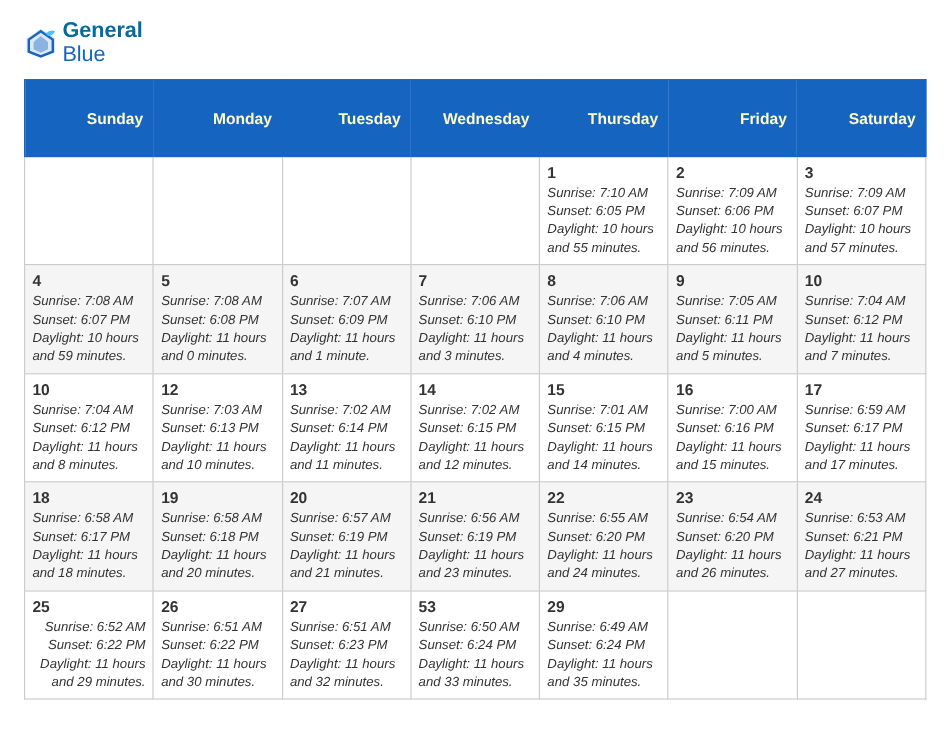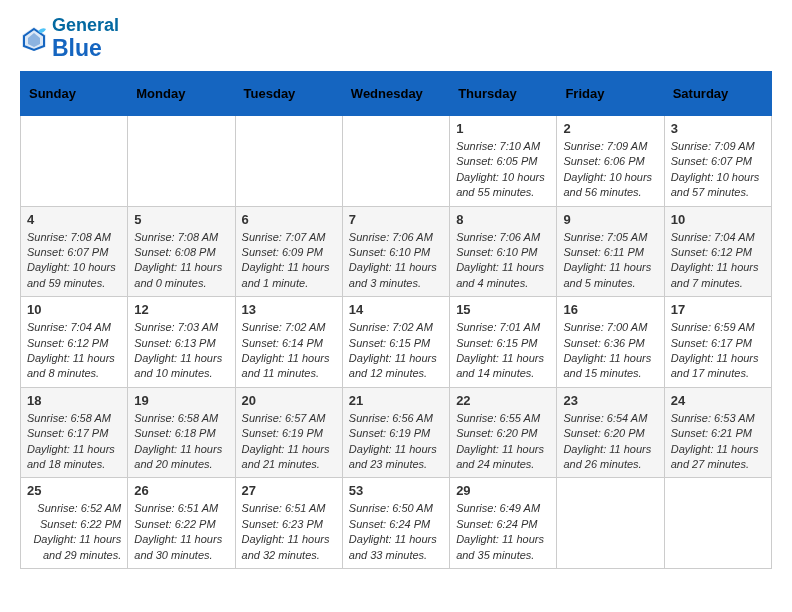--- a/index.html
+++ b/index.html
@@ -37,23 +37,23 @@
       font-size: 15px;
       color: #333;
     }
     .calendar-table {
       width: 100%;
       border-collapse: collapse;
       border: 1px solid #ccc;
     }
     .calendar-table th {
       background: #1565C0;
-      color: #000000;
-      text-align: left;
-      padding: 14px 8px;
+      color: #fef9c3;
+      text-align: right;
+      padding: 24px 8px;
       font-size: 13px;
       border: 1px solid #1565C0;
     }
     .calendar-table td {
       vertical-align: top;
       padding: 5px 6px;
       border: 1px solid #ccc;
       font-size: 11px;
       color: #333;
       min-height: 80px;
@@ -85,21 +85,21 @@
     <svg class="logo-icon" viewBox="0 0 28 28" xmlns="http://www.w3.org/2000/svg">
       <polygon points="14,2 26,10 26,22 14,26 2,22 2,10" fill="#1565C0" opacity="0.15"></polygon>
       <polygon points="14,4 24,11 24,21 14,25 4,21 4,11" fill="none" stroke="#1565C0" stroke-width="2"></polygon>
       <polygon points="14,8 20,13 20,19 14,22 8,19 8,13" fill="#1565C0" opacity="0.4"></polygon>
       <path d="M18 6 Q22 2 26 4 Q24 8 20 8 Z" fill="#4FC3F7"></path>
     </svg>
     <div>
       <div style="font-size:18px;font-weight:bold;line-height:1.1;">
         <span style="color:#0369a1;">General</span>
       </div>
-      <div style="font-size:23px;font-weight:bold;color:#1565C0;line-height:1.1;">Blue</div>
+      <div style="font-size:18px;font-weight:normal;color:#1565C0;line-height:1.1;">Blue</div>
     </div>
   </div>
   <div class="title-block">
     <div class="month-title"></div>
     <div class="location-title"></div>
   </div>
 </div>
 
 <table class="calendar-table">
   <thead>
@@ -224,21 +224,21 @@
         <td>
           <span class="day-number">15</span>
           <div class="day-info" style="white-space: pre-line;">Sunrise: 7:01 AM
 Sunset: 6:15 PM
 Daylight: 11 hours
 and 14 minutes.</div>
         </td>
         <td>
           <span class="day-number">16</span>
           <div class="day-info" style="white-space: pre-line;">Sunrise: 7:00 AM
-Sunset: 6:36 PM
+Sunset: 6:16 PM
 Daylight: 11 hours
 and 15 minutes.</div>
         </td>
         <td>
           <span class="day-number">17</span>
           <div class="day-info" style="white-space: pre-line;">Sunrise: 6:59 AM
 Sunset: 6:17 PM
 Daylight: 11 hours
 and 17 minutes.</div>
         </td>

